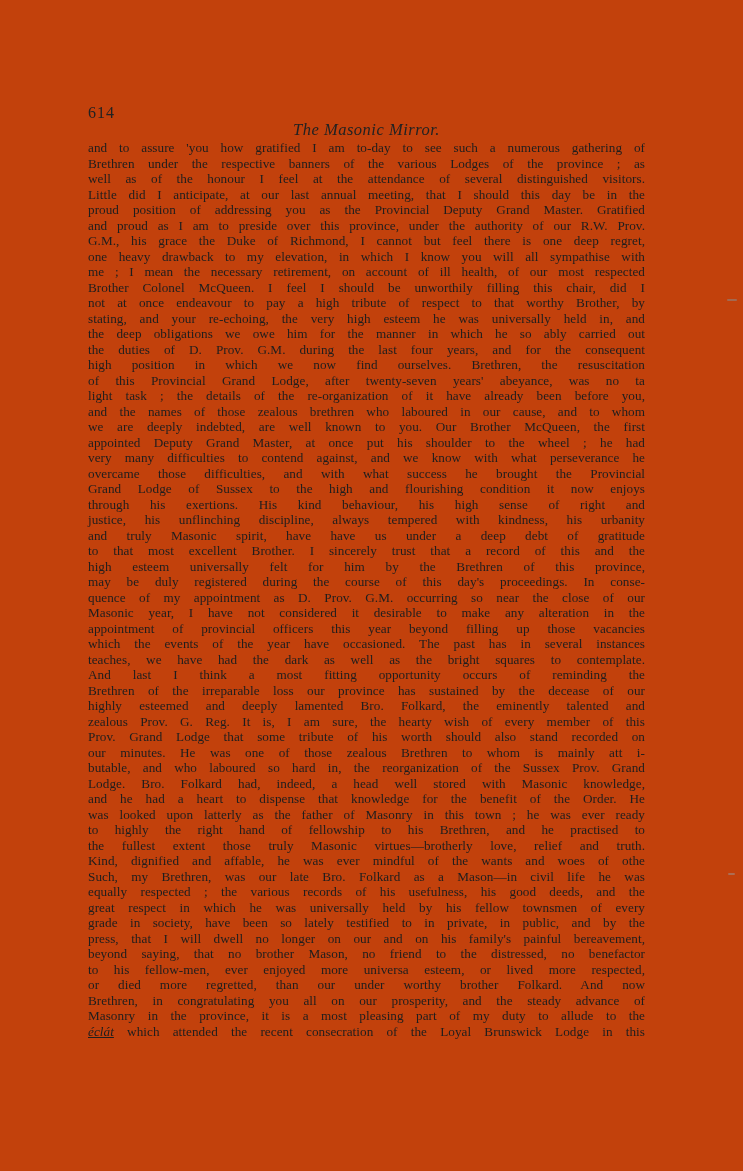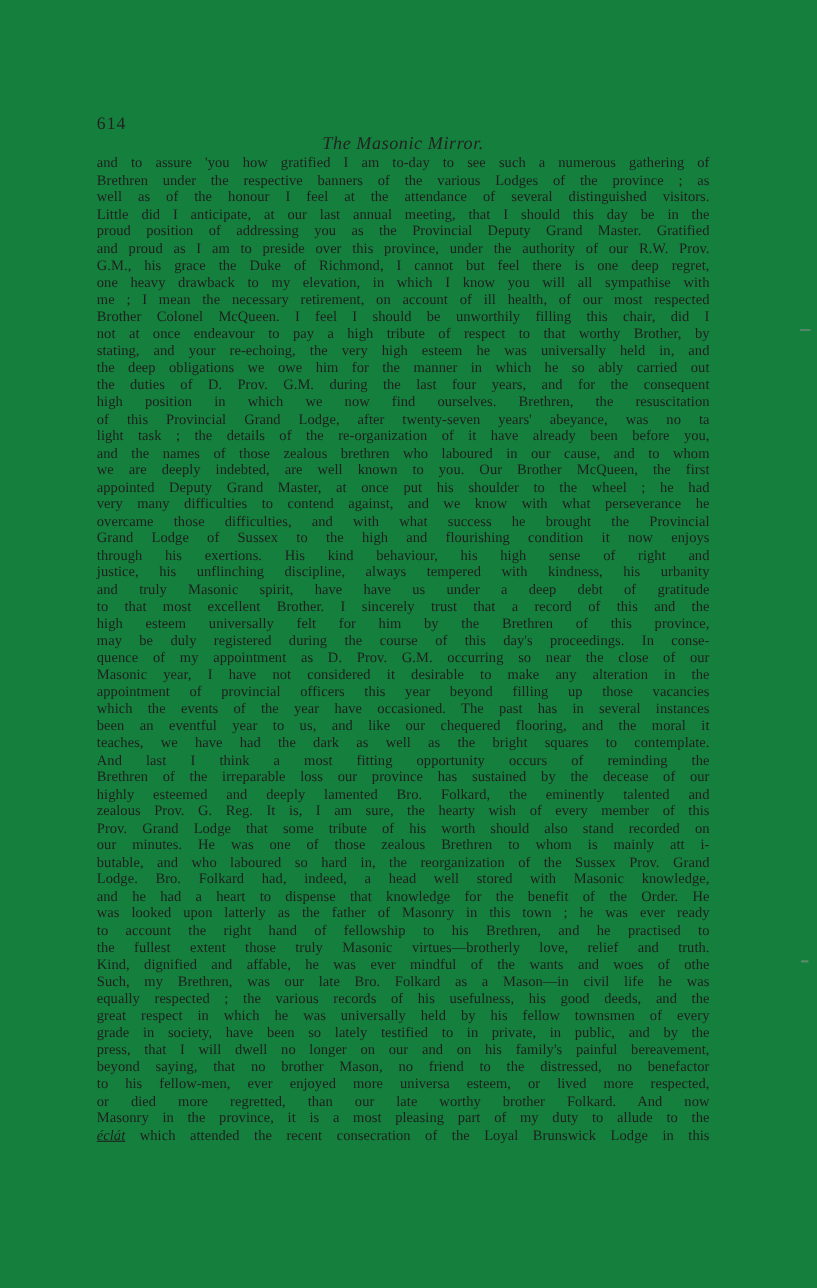--- a/index.html
+++ b/index.html
@@ -4,21 +4,21 @@
 <style>
   html, body {
     margin: 0;
     padding: 0;
     background: #ffffff;
   }
   .page {
     position: relative;
     width: 743px;
     height: 1171px;
-    background: #15803d;
+    background: #c2410c;
     font-family: "Liberation Serif", serif;
     color: #1c1c1c;
     overflow: hidden;
   }
   .header {
     position: absolute;
     top: 103px;
     left: 88px;
     width: 557px;
     height: 22px;
@@ -117,41 +117,41 @@
       <div class="text-line">through his exertions. His kind behaviour, his high sense of right and</div>
       <div class="text-line">justice, his unflinching discipline, always tempered with kindness, his urbanity</div>
       <div class="text-line">and truly Masonic spirit, have have us under a deep debt of gratitude</div>
       <div class="text-line">to that most excellent Brother. I sincerely trust that a record of this and the</div>
       <div class="text-line">high esteem universally felt for him by the Brethren of this province,</div>
       <div class="text-line">may be duly registered during the course of this day's proceedings. In conse-</div>
       <div class="text-line">quence of my appointment as D. Prov. G.M. occurring so near the close of our</div>
       <div class="text-line">Masonic year, I have not considered it desirable to make any alteration in the</div>
       <div class="text-line">appointment of provincial officers this year beyond filling up those vacancies</div>
       <div class="text-line">which the events of the year have occasioned. The past has in several instances</div>
-      <div class="text-line">been an eventful year to us, and like our chequered flooring, and the moral it</div>
       <div class="text-line">teaches, we have had the dark as well as the bright squares to contemplate.</div>
       <div class="text-line">And last I think a most fitting opportunity occurs of reminding the</div>
       <div class="text-line">Brethren of the irreparable loss our province has sustained by the decease of our</div>
       <div class="text-line">highly esteemed and deeply lamented Bro. Folkard, the eminently talented and</div>
       <div class="text-line">zealous Prov. G. Reg. It is, I am sure, the hearty wish of every member of this</div>
       <div class="text-line">Prov. Grand Lodge that some tribute of his worth should also stand recorded on</div>
       <div class="text-line">our minutes. He was one of those zealous Brethren to whom is mainly att i-</div>
       <div class="text-line">butable, and who laboured so hard in, the reorganization of the Sussex Prov. Grand</div>
       <div class="text-line">Lodge. Bro. Folkard had, indeed, a head well stored with Masonic knowledge,</div>
       <div class="text-line">and he had a heart to dispense that knowledge for the benefit of the Order. He</div>
       <div class="text-line">was looked upon latterly as the father of Masonry in this town ; he was ever ready</div>
-      <div class="text-line">to account the right hand of fellowship to his Brethren, and he practised to</div>
+      <div class="text-line">to highly the right hand of fellowship to his Brethren, and he practised to</div>
       <div class="text-line">the fullest extent those truly Masonic virtues—brotherly love, relief and truth.</div>
       <div class="text-line">Kind, dignified and affable, he was ever mindful of the wants and woes of othe</div>
       <div class="text-line">Such, my Brethren, was our late Bro. Folkard as a Mason—in civil life he was</div>
       <div class="text-line">equally respected ; the various records of his usefulness, his good deeds, and the</div>
       <div class="text-line">great respect in which he was universally held by his fellow townsmen of every</div>
       <div class="text-line">grade in society, have been so lately testified to in private, in public, and by the</div>
       <div class="text-line">press, that I will dwell no longer on our and on his family's painful bereavement,</div>
       <div class="text-line">beyond saying, that no brother Mason, no friend to the distressed, no benefactor</div>
       <div class="text-line">to his fellow-men, ever enjoyed more universa esteem, or lived more respected,</div>
-      <div class="text-line">or died more regretted, than our late worthy brother Folkard. And now</div>
+      <div class="text-line">or died more regretted, than our under worthy brother Folkard. And now</div>
+      <div class="text-line">Brethren, in congratulating you all on our prosperity, and the steady advance of</div>
       <div class="text-line">Masonry in the province, it is a most pleasing part of my duty to allude to the</div>
       <div class="text-line"><i>éclát</i><span> which attended the recent consecration of the Loyal Brunswick Lodge in this</span></div>
     </div>
   <div class="scan-artifact-1"></div>
   <div class="scan-artifact-2"></div>
 </div>
 
 </body></html>

